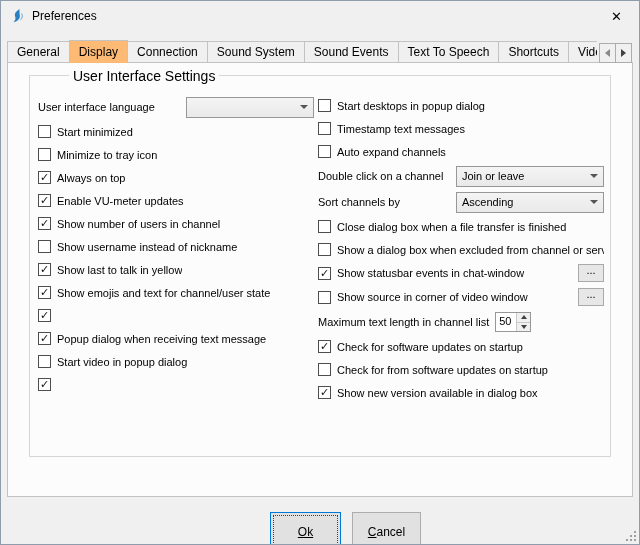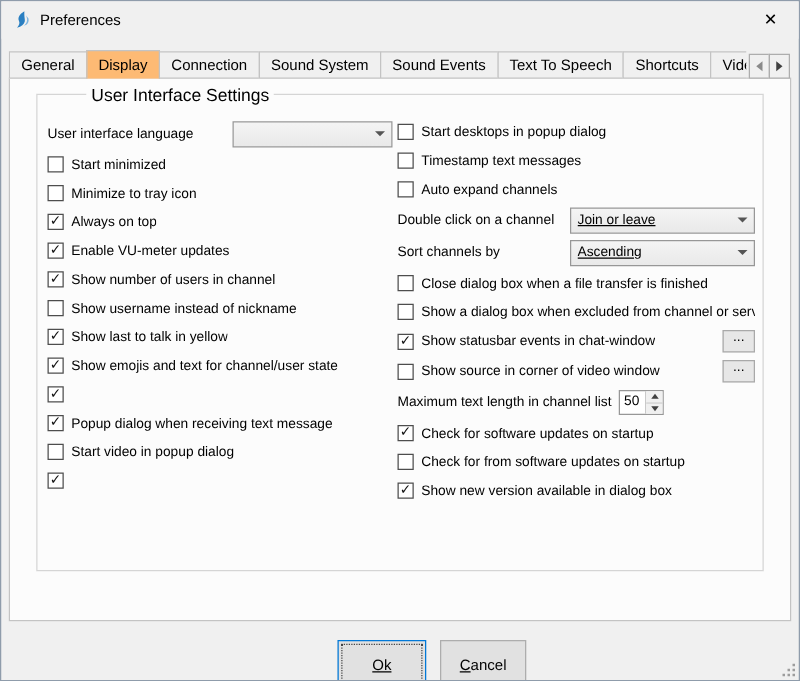--- a/index.html
+++ b/index.html
@@ -37,21 +37,21 @@
   .check-row.with-btn{height:24px;}
   .checkbox{width:13px;height:13px;flex:none;border:1px solid #4d4d4d;background:#fff;margin-right:6px;display:flex;align-items:center;justify-content:center;font-size:11px;line-height:11px;color:#111;box-sizing:border-box;}
   .cb-label{overflow:hidden;}
   .field-label{flex:1;overflow:hidden;}
   .select-row{justify-content:space-between;}
 
   
   .combo{height:21px;border:1px solid #979797;background:linear-gradient(#f4f4f4,#e9e9e9);display:flex;align-items:center;padding:0 5px;box-sizing:border-box;flex:none;}
   .combo-lang{width:128px;}
   .combo-right{width:148px;}
-  .combo-value{flex:1;overflow:hidden;font-size:11px;text-decoration:underline;}
+  .combo-value{flex:1;overflow:hidden;font-size:11px;}
   .combo-arrow{width:0;height:0;border-left:4px solid transparent;border-right:4px solid transparent;border-top:4px solid #555;margin-left:4px;flex:none;}
 
   
   .spin{height:20px;width:36px;border:1px solid #979797;background:#fff;display:flex;margin-left:6px;box-sizing:border-box;flex:none;}
   .spin-value{flex:1;padding:2px 0 0 3px;font-size:11px;}
   .spin-btns{width:13px;display:flex;flex-direction:column;border-left:1px solid #c9c9c9;flex:none;}
   .spin-btn{flex:1;display:flex;align-items:center;justify-content:center;background:#f0f0f0;}
   .spin-up{border-bottom:1px solid #c9c9c9;}
   .tri-up{width:0;height:0;border-left:3px solid transparent;border-right:3px solid transparent;border-bottom:4px solid #404040;}
   .tri-down{width:0;height:0;border-left:3px solid transparent;border-right:3px solid transparent;border-top:4px solid #404040;}

